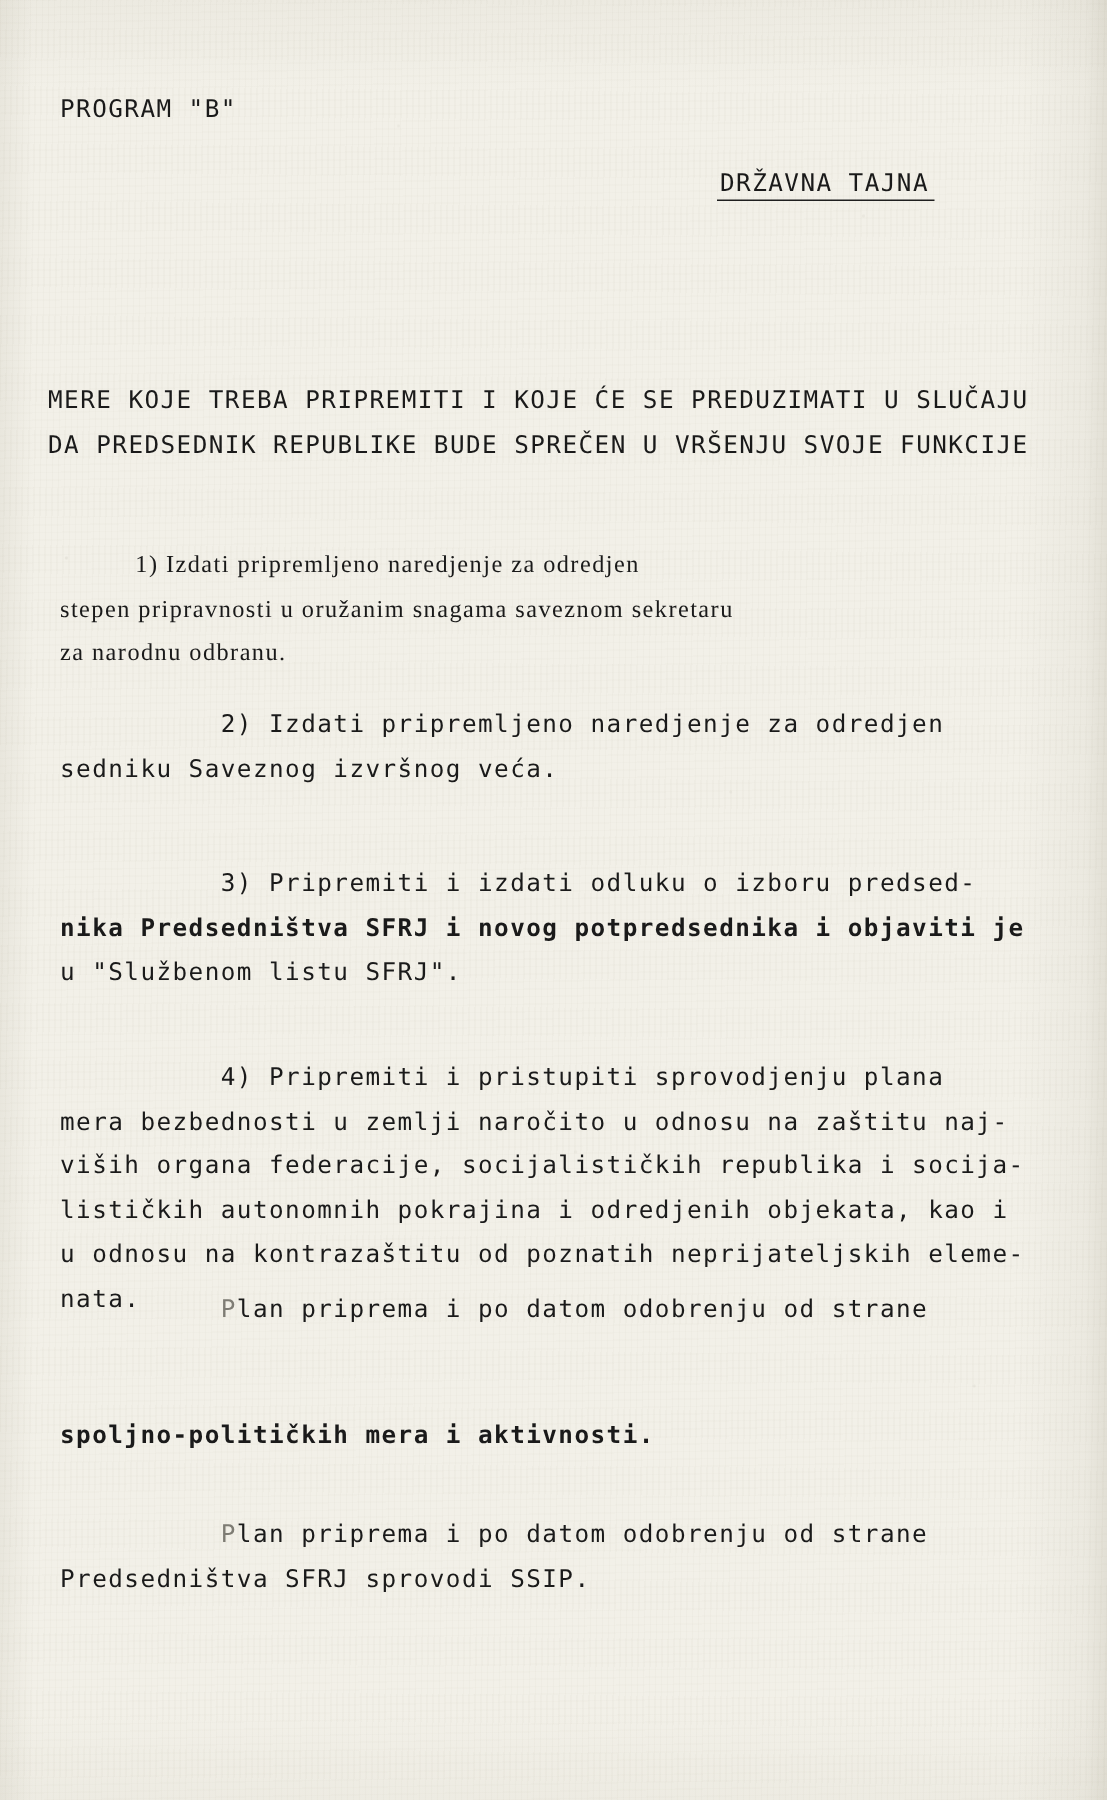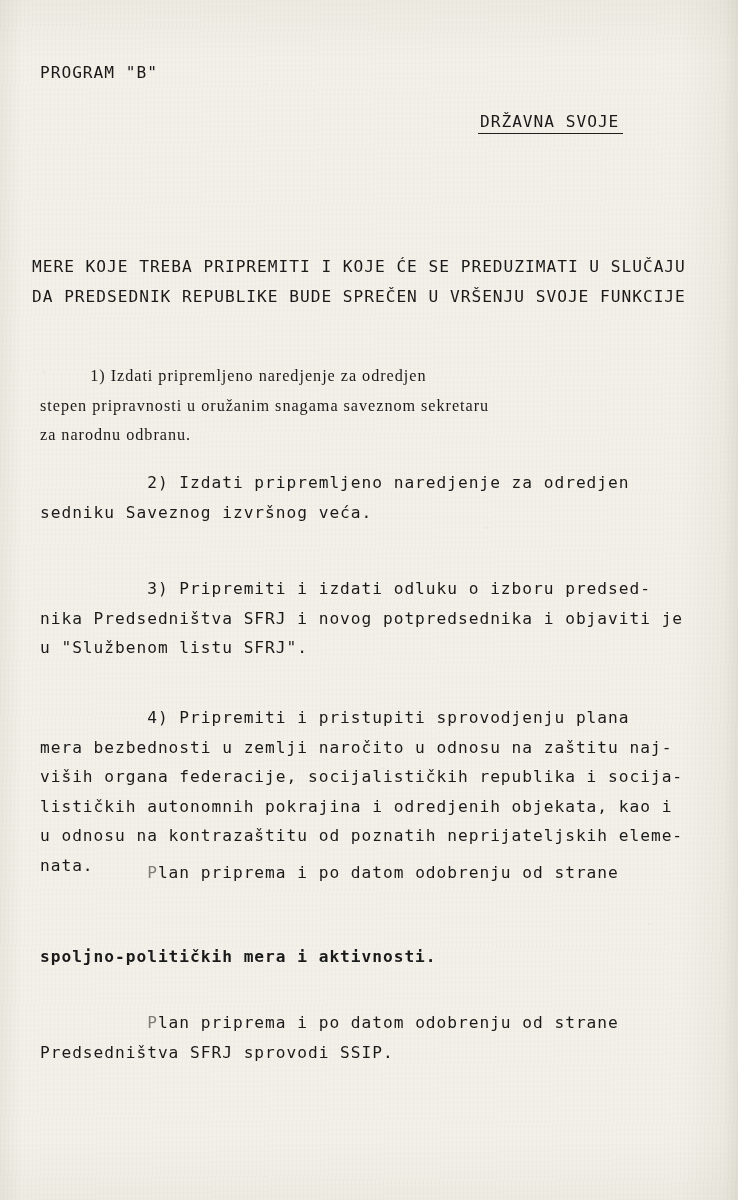--- a/index.html
+++ b/index.html
@@ -102,30 +102,30 @@
 <body>
 
 <div class="page">
 
   <div class="grain"></div>
 
   <div class="content">
 
     <div class="blk" id="program-line">PROGRAM "B"</div>
 
-    <div class="blk" id="secrecy-stamp"><span class="stamp-text">DRŽAVNA SVOJE</span></div>
+    <div class="blk" id="secrecy-stamp"><span class="stamp-text">DRŽAVNA TAJNA</span></div>
 
     <div class="blk" id="doc-title"><span>MERE KOJE TREBA PRIPREMITI I KOJE ĆE SE PREDUZIMATI U SLUČAJU</span>
 <span>DA PREDSEDNIK REPUBLIKE BUDE SPREČEN U VRŠENJU SVOJE FUNKCIJE</span></div>
 
     <div class="para" id="para-1"><div style="white-space: pre;">          1) Izdati pripremljeno naredjenje za odredjen</div><div style="white-space: pre; text-align: center;">stepen pripravnosti u oružanim snagama saveznom sekretaru</div><div style="white-space: pre;">za narodnu odbranu.</div></div>
 
     <div class="para" id="para-2"><div style="white-space: pre;">          2) Izdati pripremljeno naredjenje za odredjen</div><div style="white-space: pre;">sedniku Saveznog izvršnog veća.</div></div>
 
-    <div class="para" id="para-3"><div style="white-space: pre;">          3) Pripremiti i izdati odluku o izboru predsed-</div><div style="white-space: pre;">nika Predsedništva SFRJ i novog potpredsednika i objaviti je</div><div style="white-space: pre;">u "Službenom listu SFRJ".</div></div>
+    <div class="para" id="para-3"><div style="white-space: pre;">          3) Pripremiti i izdati odluku o izboru predsed-</div><div style="white-space: pre; font-weight: bold;">nika Predsedništva SFRJ i novog potpredsednika i objaviti je</div><div style="white-space: pre;">u "Službenom listu SFRJ".</div></div>
 
     <div class="para" id="para-4"><div style="white-space: pre;">          4) Pripremiti i pristupiti sprovodjenju plana</div><div style="white-space: pre;">mera bezbednosti u zemlji naročito u odnosu na zaštitu naj-</div><div style="white-space: pre;">viših organa federacije, socijalističkih republika i socija-</div><div style="white-space: pre;">lističkih autonomnih pokrajina i odredjenih objekata, kao i</div><div style="white-space: pre;">u odnosu na kontrazaštitu od poznatih neprijateljskih eleme-</div><div style="white-space: pre;">nata.</div></div>
 
     <div class="para" id="para-4a"><div style="white-space: pre;">          <span class="faint">P</span>lan priprema i po datom odobrenju od strane</div></div>
 
     <div class="para" id="para-5"><div style="white-space: pre; font-weight: bold;">spoljno-političkih mera i aktivnosti.</div></div>
 
     <div class="para" id="para-5a"><div style="white-space: pre;">          <span class="faint">P</span>lan priprema i po datom odobrenju od strane</div><div style="white-space: pre;">Predsedništva SFRJ sprovodi SSIP.</div></div>
 
   </div>

